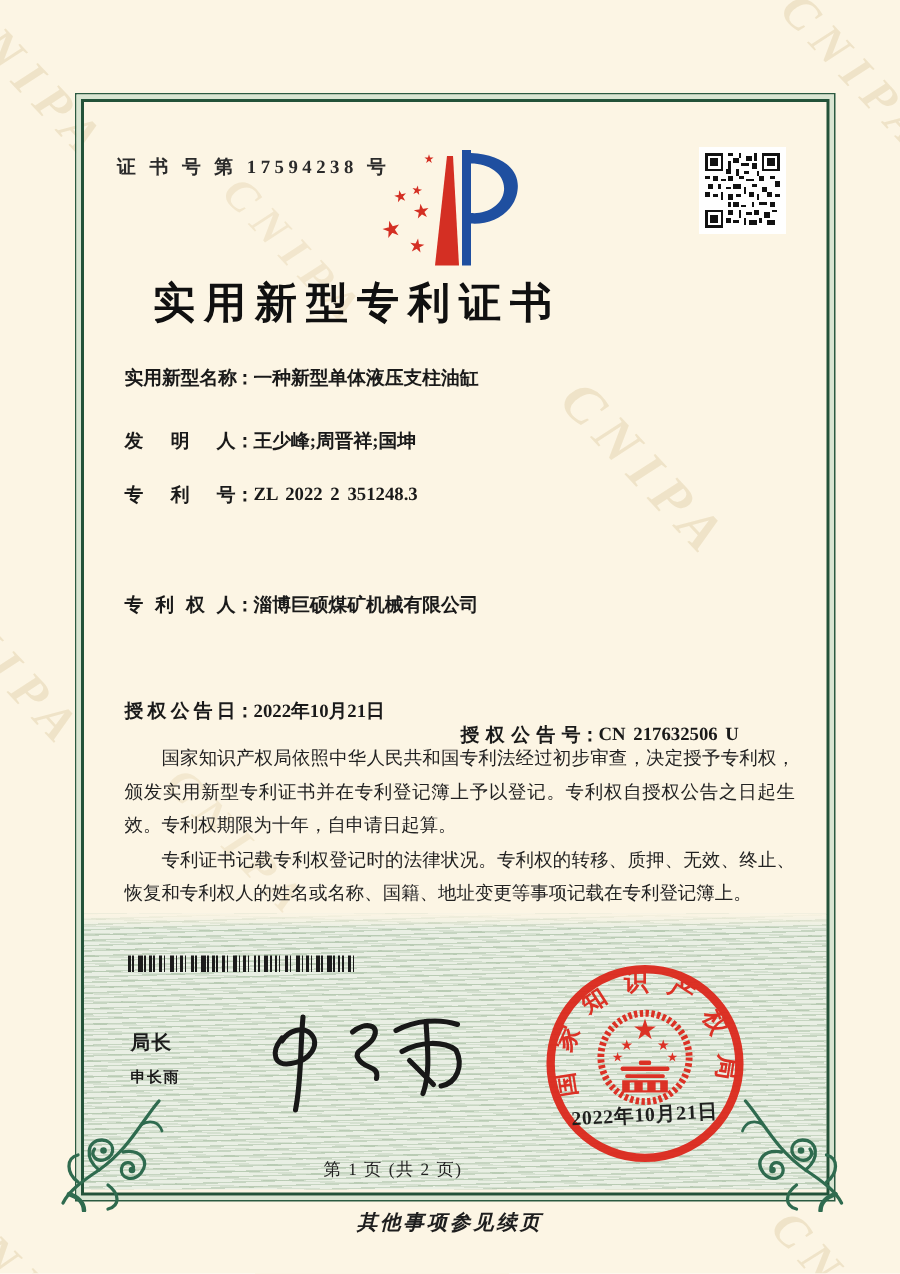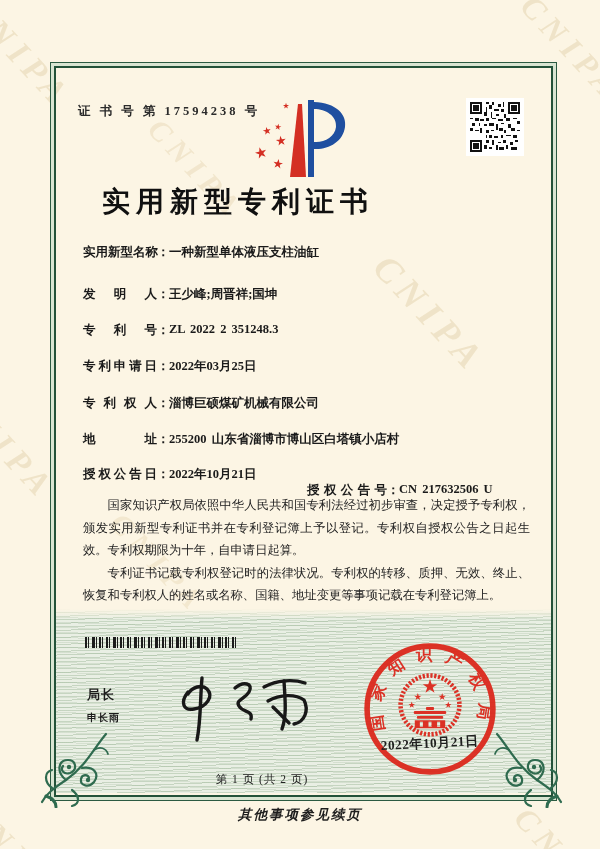--- a/index.html
+++ b/index.html
@@ -201,28 +201,22 @@
 
   <div class="frow r1">
     <span class="f-label">实用新型名称</span><span class="f-colon">：</span><span class="f-value">一种新型单体液压支柱油缸</span>
   </div>
   <div class="frow r2">
     <span class="f-label">发明人</span><span class="f-colon">：</span><span class="f-value">王少峰;周晋祥;国坤</span>
   </div>
   <div class="frow r3">
     <span class="f-label">专利号</span><span class="f-colon">：</span><span class="f-value">ZL 2022 2 351248.3</span>
   </div>
-  <div class="frow r4">
-    <span class="f-label">专利申请日</span><span class="f-colon">：</span><span class="f-value">2022年03月25日</span>
-  </div>
   <div class="frow r5">
     <span class="f-label">专利权人</span><span class="f-colon">：</span><span class="f-value">淄博巨硕煤矿机械有限公司</span>
-  </div>
-  <div class="frow r6">
-    <span class="f-label">地址</span><span class="f-colon">：</span><span class="f-value">255200 山东省淄博市博山区白塔镇小店村</span>
   </div>
   <div class="frow r7">
     <span class="f-label">授权公告日</span><span class="f-colon">：</span><span class="f-value">2022年10月21日</span>
     <span class="pair2">
       <span class="f-label2">授权公告号</span><span class="f-colon">：</span><span class="f-value">CN 217632506 U</span>
     </span>
   </div>
 
   <div class="body-text">
     <p>国家知识产权局依照中华人民共和国专利法经过初步审查，决定授予专利权，颁发实用新型专利证书并在专利登记簿上予以登记。专利权自授权公告之日起生效。专利权期限为十年，自申请日起算。</p>

